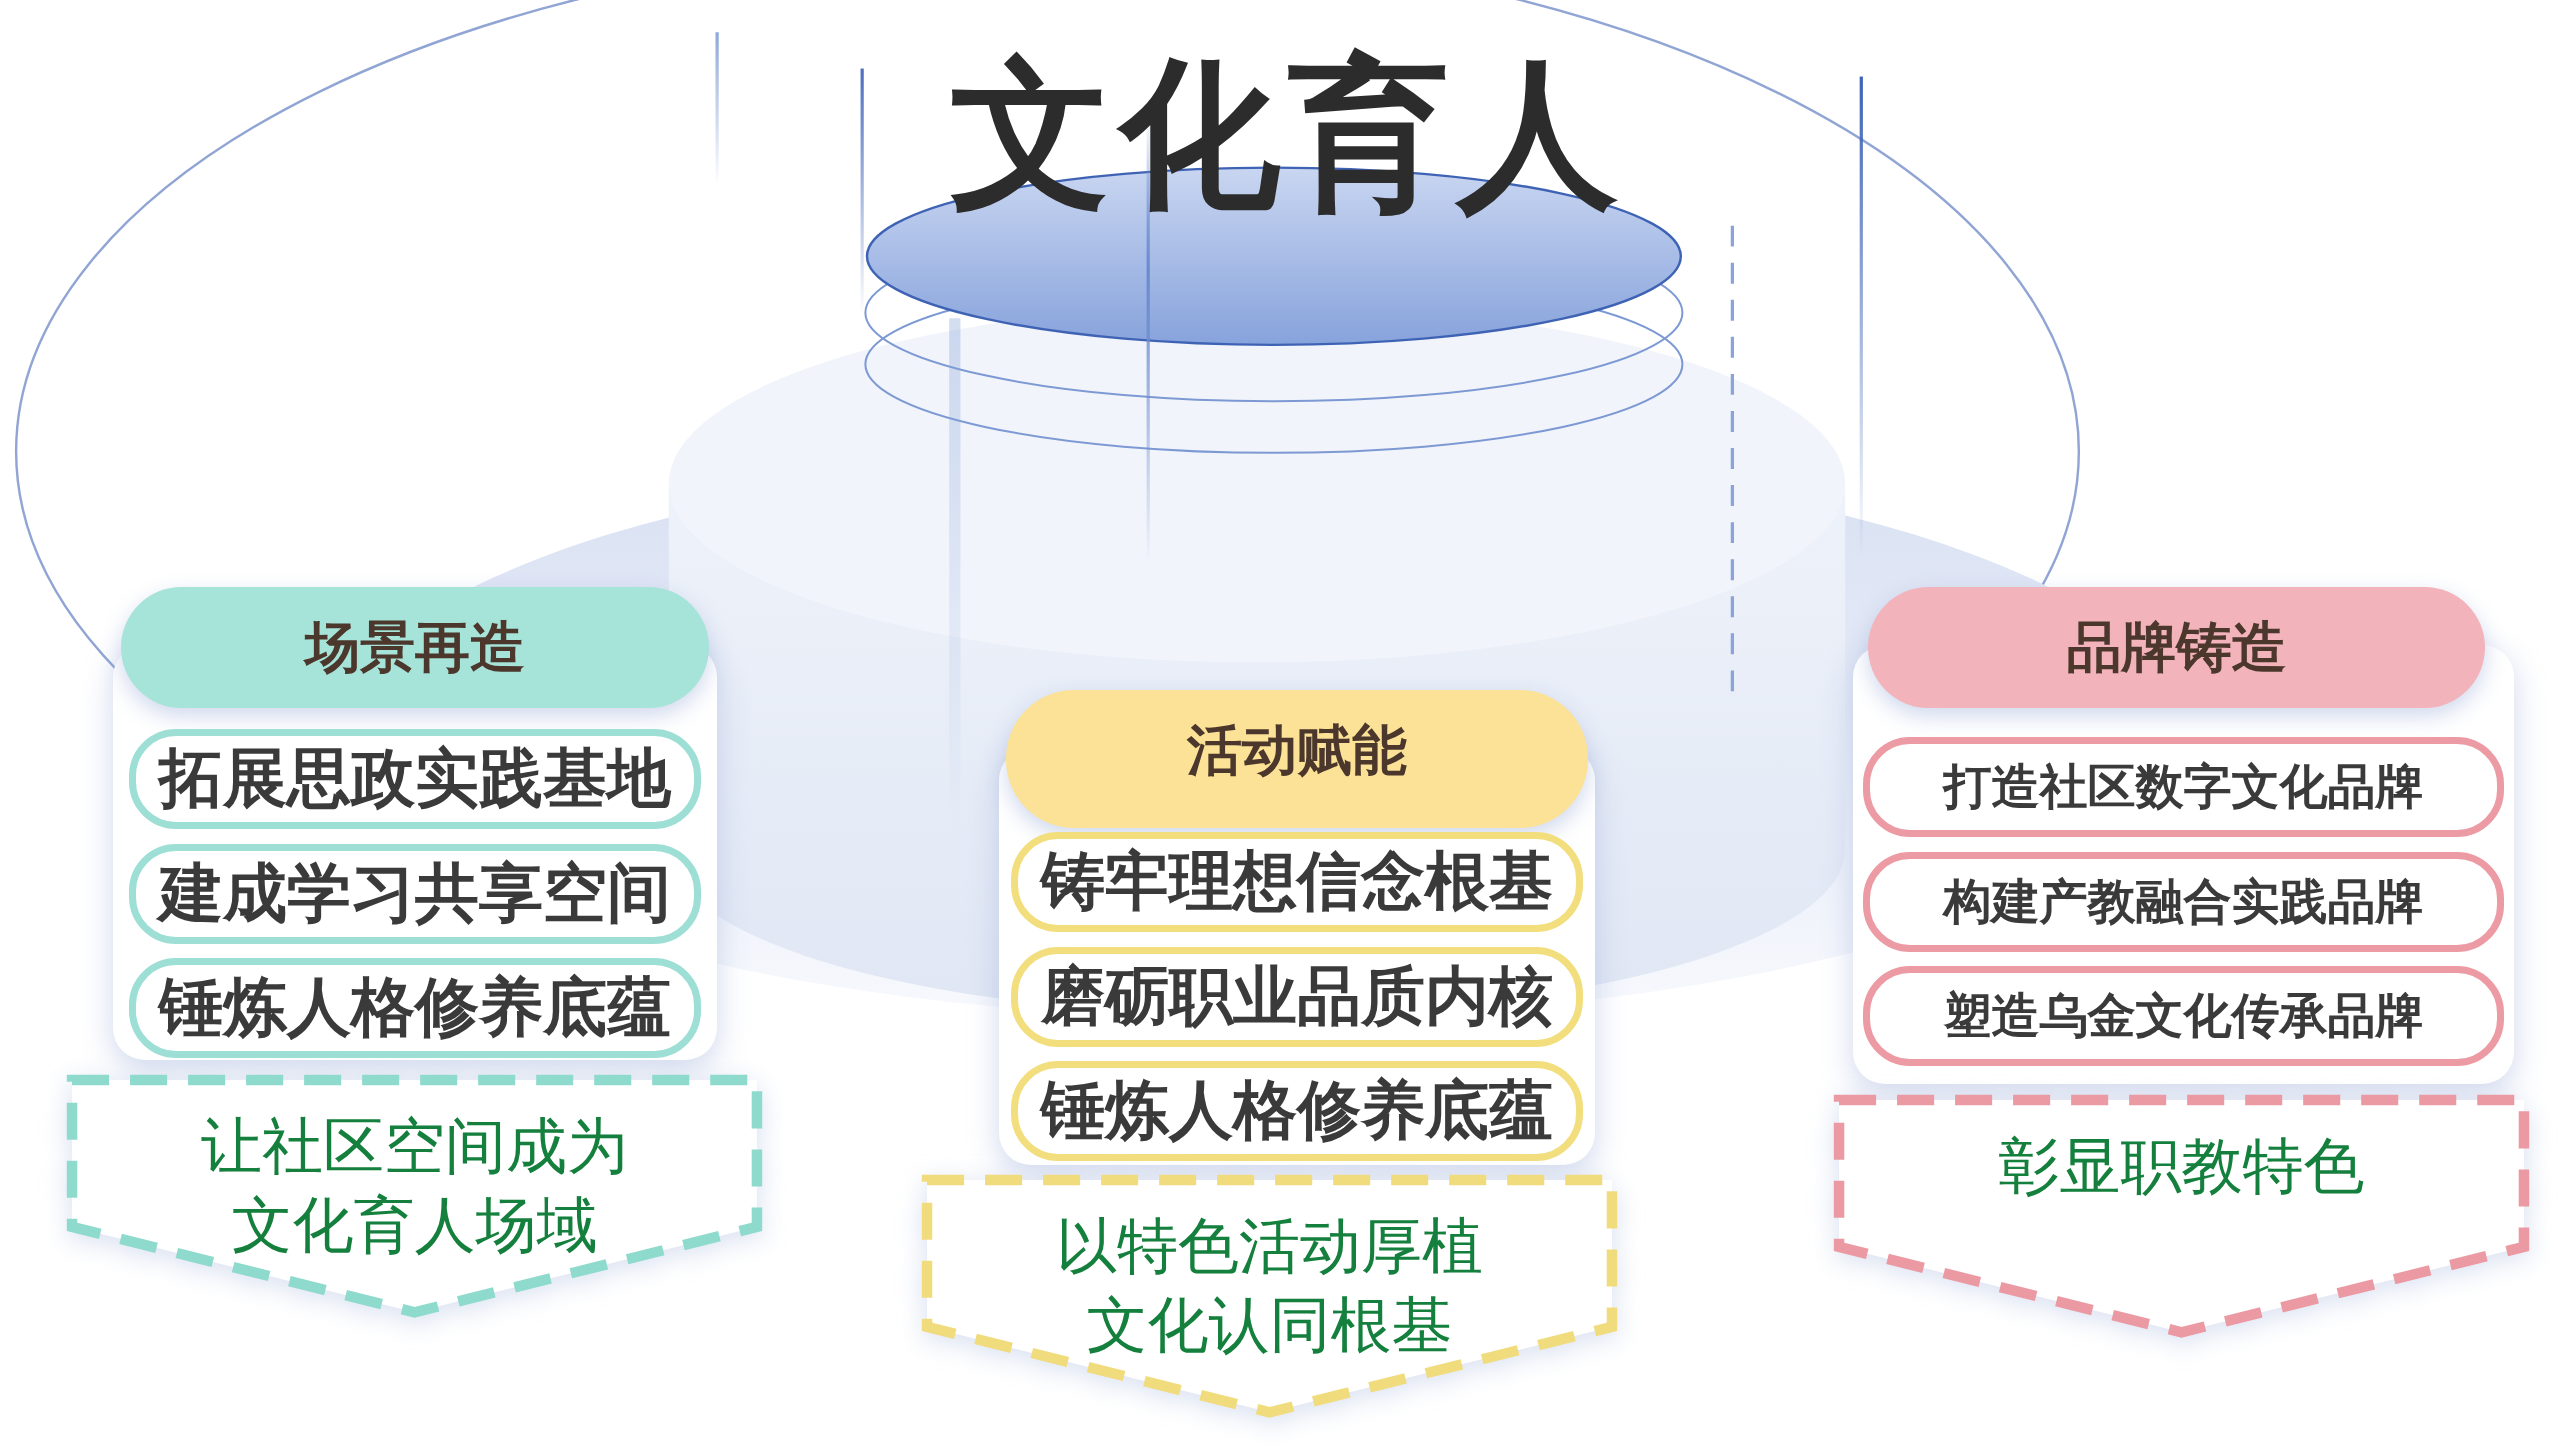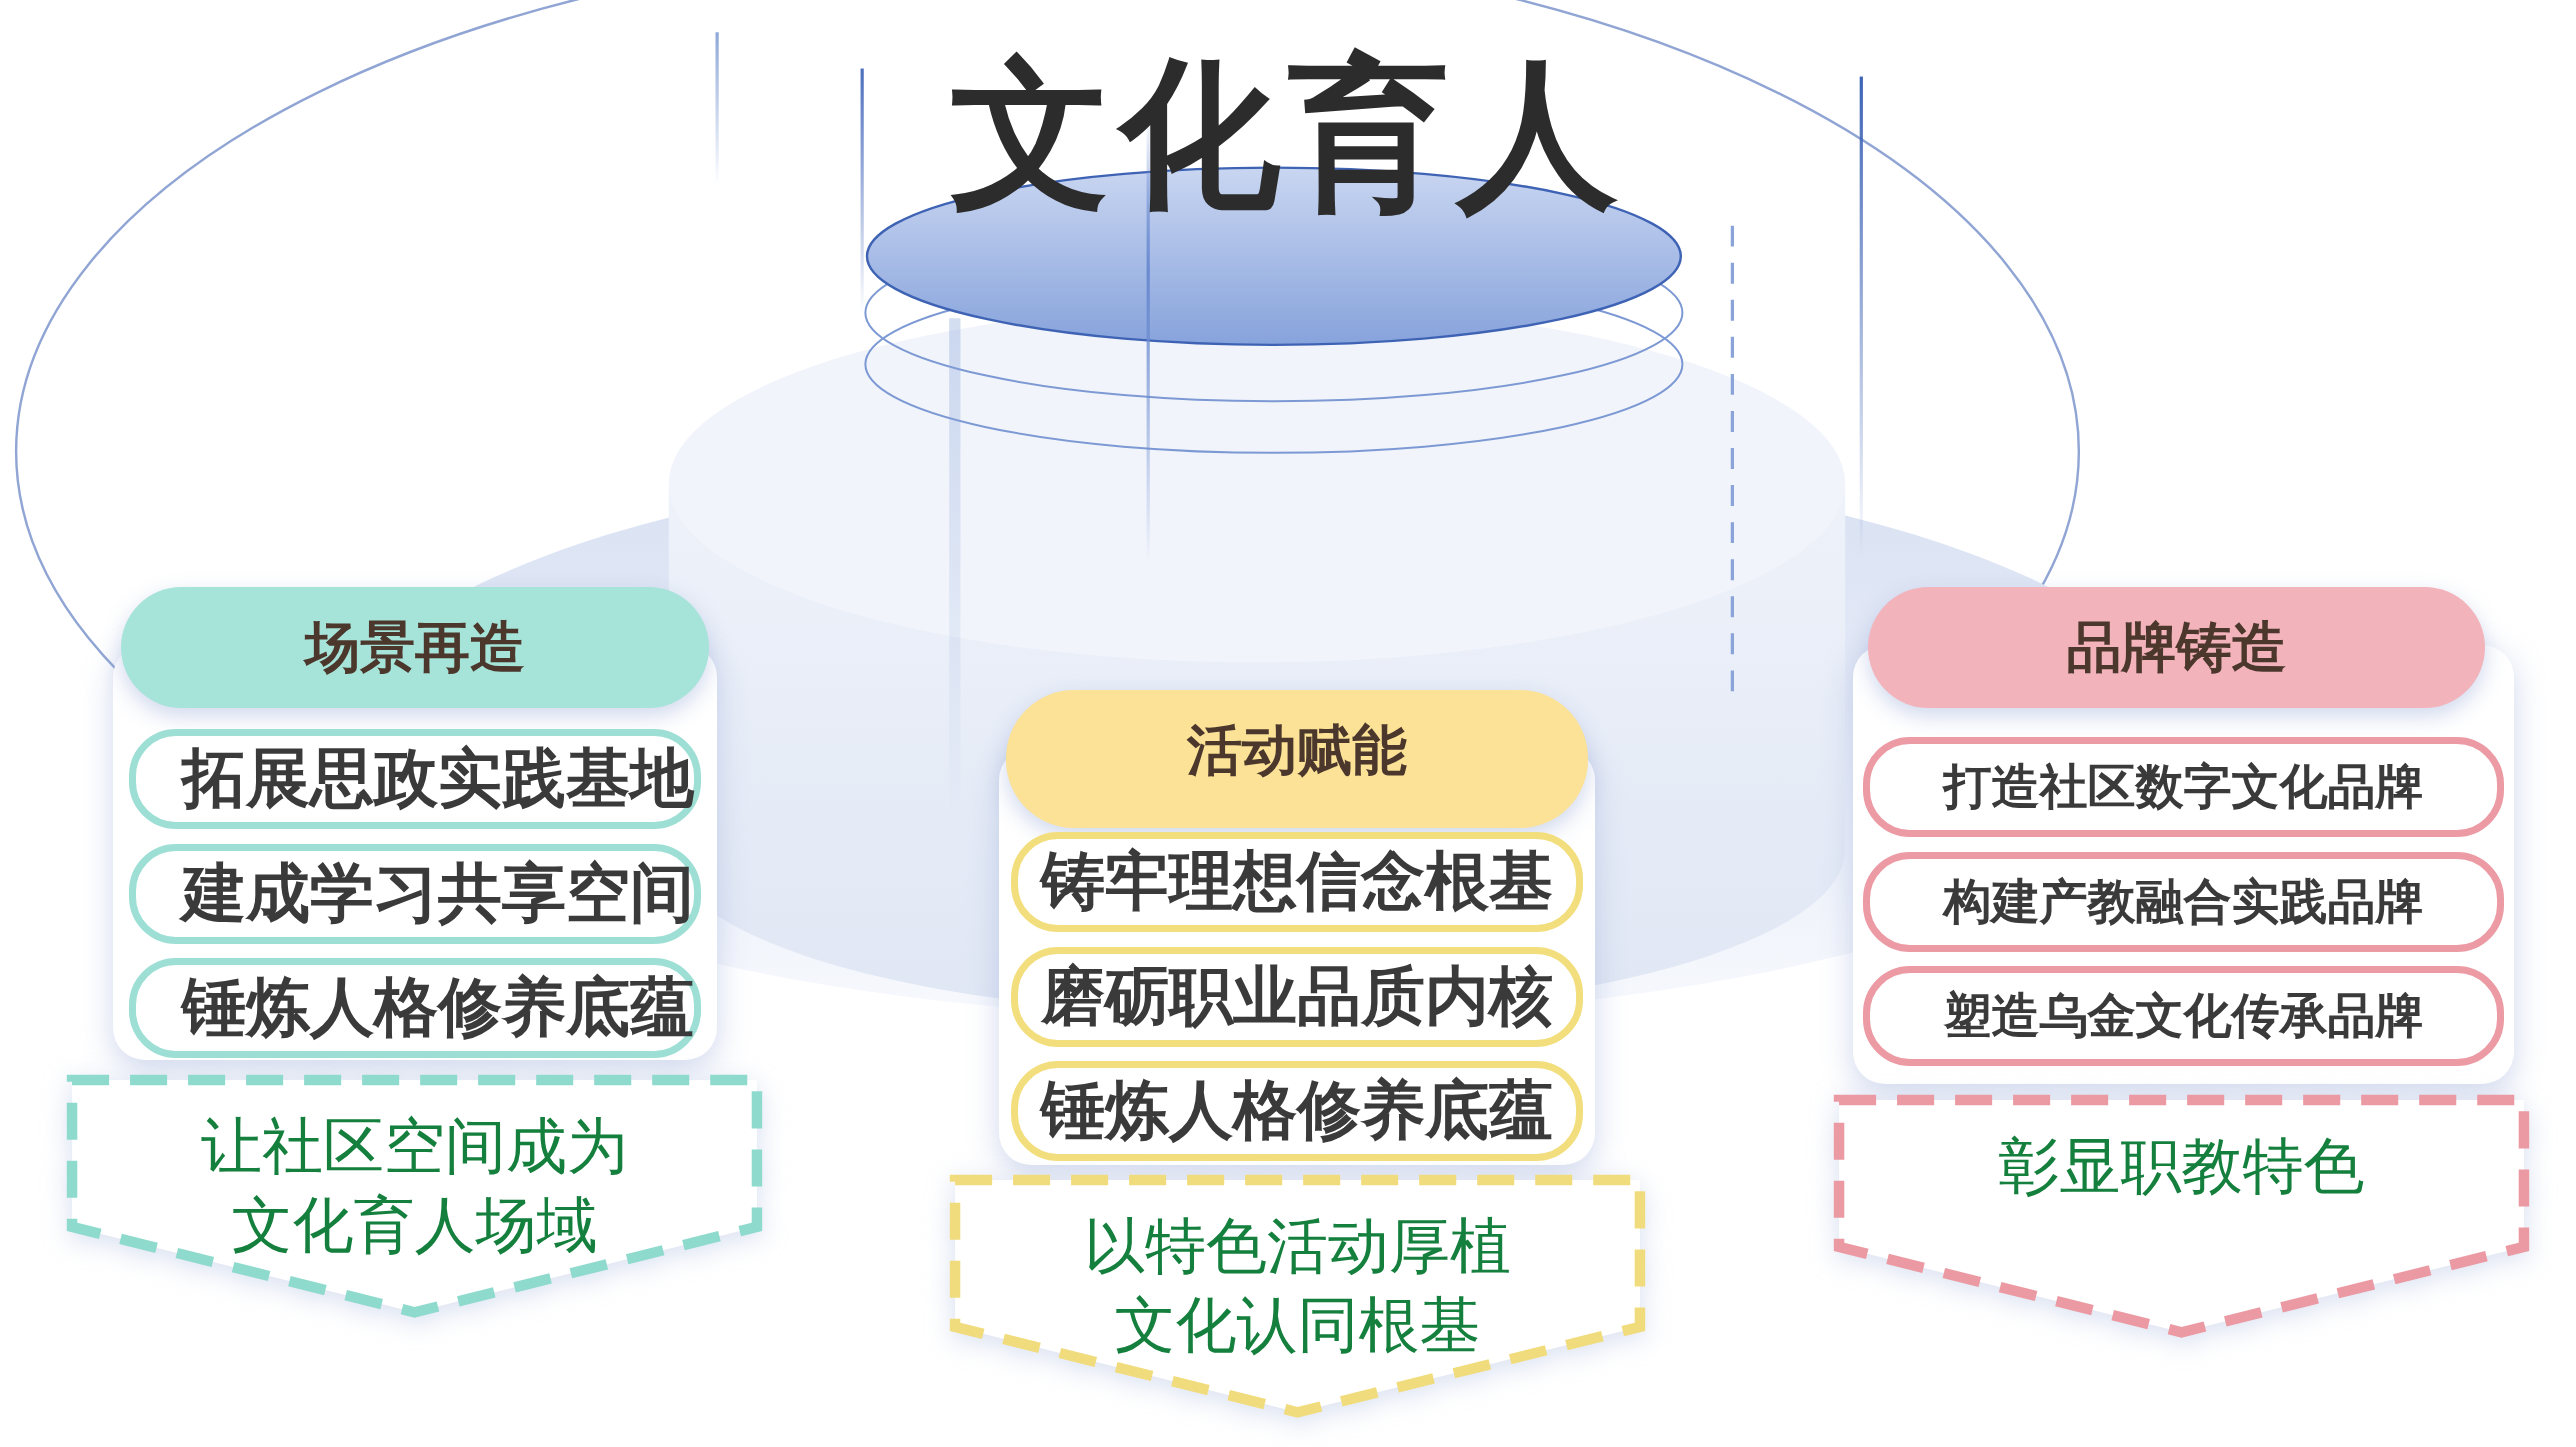--- a/index.html
+++ b/index.html
@@ -27,31 +27,31 @@
         box-sizing:border-box;}
   .banner{position:absolute;filter:drop-shadow(0 6.4px 13px rgba(150,168,215,.35));}
   .banner svg{position:absolute;left:0;top:0;width:100%;height:100%;}
   .banner polygon{fill:#ffffff;stroke-width:13;stroke-dasharray:46 26;}
   .banner-text{position:relative;padding-top:35px;text-align:center;
         font-weight:400;color:#15803d;font-size:61px;line-height:79px;}
 
   
   .c1 .pill{left:121px;top:587px;width:588px;height:121px;line-height:121px;background:#a6e3d9;}
   .c1 .card{left:113px;top:645px;width:604px;height:415px;}
-  .c1 .item{left:129px;width:572px;height:100px;line-height:85px;border:7.3px solid #9ddfd5;text-align:right;}
+  .c1 .item{left:129px;width:572px;height:100px;line-height:85px;border:7.3px solid #9ddfd5;}
   .c1 .it1{top:729px;} .c1 .it2{top:844px;} .c1 .it3{top:958px;}
   .c1 .banner{left:64px;top:1072px;width:701px;height:250px;}
   .c1 .banner polygon{stroke:#8edacd;}
 
   
   .c2 .pill{left:1006px;top:690px;width:582px;height:138px;line-height:121px;background:#fbe297;}
   .c2 .card{left:999px;top:748px;width:596px;height:417px;}
   .c2 .item{left:1011px;width:572px;height:100px;line-height:85px;border:7.3px solid #f3de7e;}
   .c2 .it1{top:832px;} .c2 .it2{top:947px;} .c2 .it3{top:1061px;}
-  .c2 .banner{left:947px;top:1172px;width:701px;height:250px;}
+  .c2 .banner{left:919px;top:1172px;width:701px;height:250px;}
   .c2 .banner polygon{stroke:#f1dc7d;}
 
   
   .c3 .pill{left:1868px;top:587px;width:617px;height:121px;line-height:121px;background:#f3b3bb;}
   .c3 .card{left:1853px;top:645px;width:661px;height:439px;}
   .c3 .item{left:1863px;width:641px;height:100px;line-height:85px;border:7.3px solid #ec9aa3;font-size:48px;}
   .c3 .it1{top:737px;} .c3 .it2{top:852px;} .c3 .it3{top:966px;}
   .c3 .banner{left:1831px;top:1092px;width:701px;height:250px;}
   .c3 .banner polygon{stroke:#eb99a2;}
 </style>

